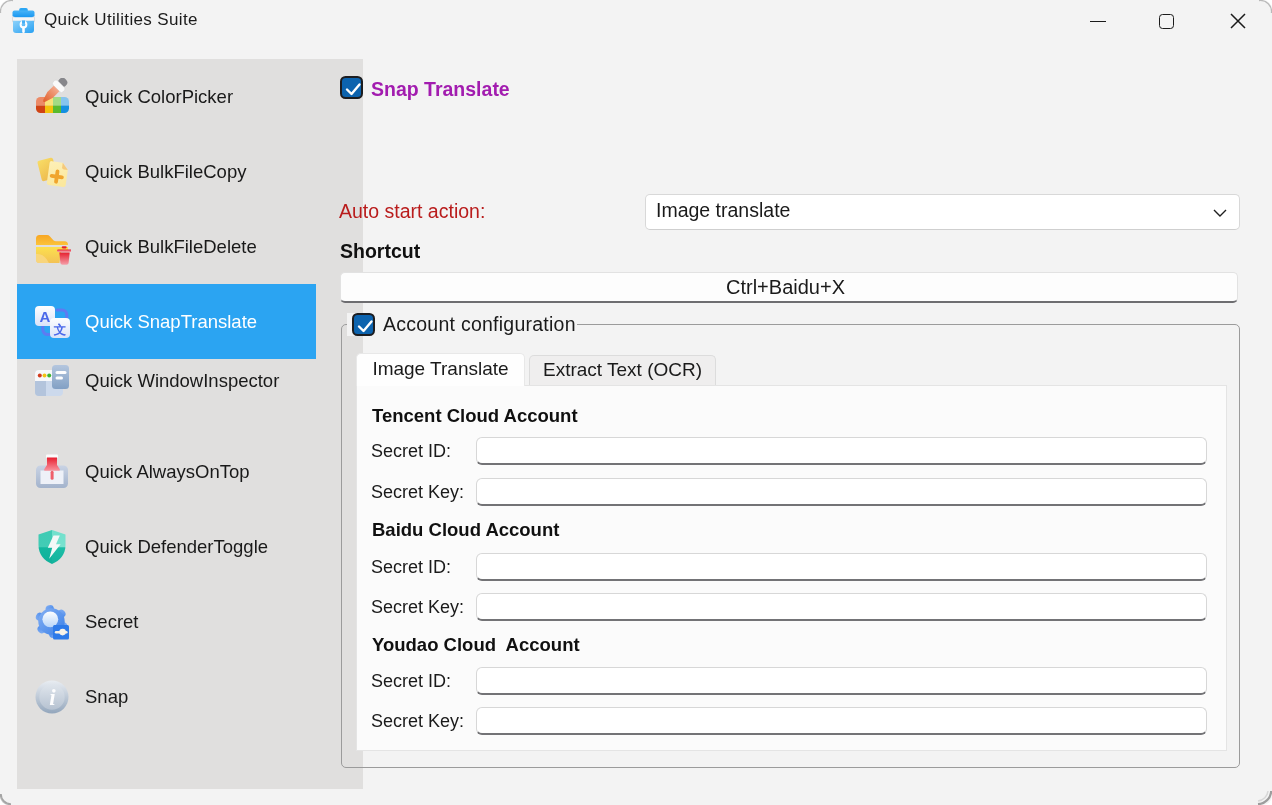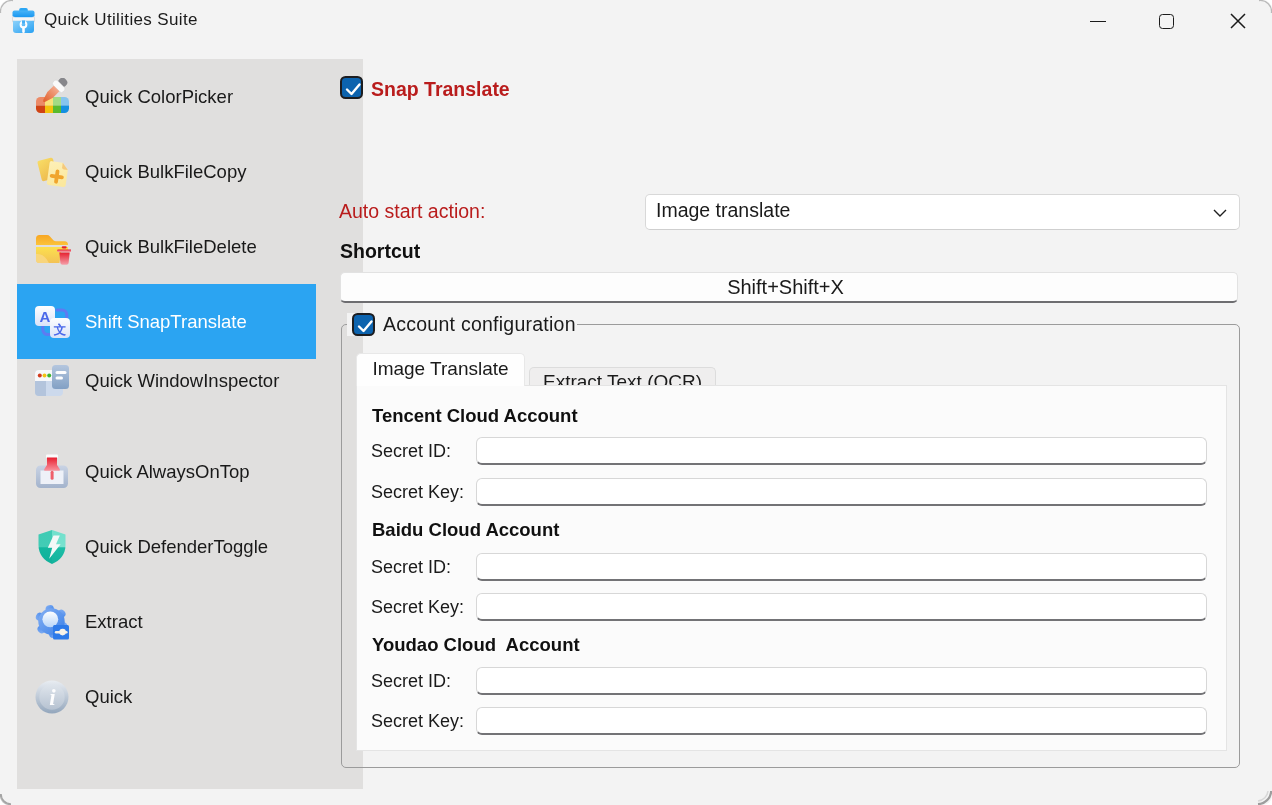--- a/index.html
+++ b/index.html
@@ -16,35 +16,35 @@
 .item { position:absolute; left:0; width:299px; height:75px; }
 .item .label { position:absolute; left:68px; top:50%; transform:translateY(-50%); font-size:18.5px; color:#191919; }
 .item svg { position:absolute; left:16px; top:50%; transform:translateY(-50%); }
 .item.sel { background:#2ba4f2; }
 .item.sel .label { color:#fff; }
 #main { left:340px; top:0; width:932px; height:805px; }
 .mabs { position:absolute; }
 .ckbox { width:23px; height:23px; border-radius:5.5px; background:#0c63ae; border:2px solid #1c1d20; }
 .ckbox svg { position:absolute; left:0; top:0; }
 #ck1 { left:0px; top:76px; }
-#ck1-label { left:31px; top:78px; font-size:19.5px; font-weight:bold; color:#b91c1c; }
+#ck1-label { left:31px; top:78px; font-size:19.5px; font-weight:bold; color:#a21caf; }
 #desc { left:0px; top:113px; width:862px; font-size:19.3px; line-height:24px; color:#1a1a1a; }
 #autolabel { left:-1px; top:199.5px; font-size:19.5px; color:#b91c1c; }
 #combo { left:305px; top:194px; width:595px; height:36px; background:#fff; border:1px solid #d8d8d8; border-bottom-color:#cfcfcf; border-radius:5px; }
 #combo .txt { position:absolute; left:10px; top:3.5px; font-size:19.5px; color:#1a1a1a; }
 #shortcut-label { left:0px; top:240px; font-size:19.5px; font-weight:bold; color:#101010; }
 #shortcut { left:0px; top:272px; width:898px; height:31px; background:#fdfdfd; border:1px solid #e2e2e2; border-bottom:2px solid #6d6d70; border-radius:5px; text-align:center; font-size:20px; color:#1a1a1a; padding-top:2.5px; text-indent:-7px; }
 #group { left:1px; top:313px; width:899px; height:455px; }
 #group .frame { position:absolute; left:0; top:11px; width:899px; height:444px; border:1px solid #9b9b9b; border-radius:5px; }
 #group .legendbg { position:absolute; left:6px; top:0; background:#f3f3f3; height:23px; padding:0 5px; }
 #gck { left:11px; top:0px; }
 #gck-label { left:42px; top:0px; font-size:19.5px; letter-spacing:0.25px; color:#1a1a1a; }
 .tab { position:absolute; font-size:19px; color:#1a1a1a; text-align:center; }
 #tab1 { left:15px; top:40px; width:169px; height:33px; background:#fefefe; border:1px solid #e8e8e8; border-bottom:none; border-radius:5px 5px 0 0; padding-top:4px; z-index:2; }
-#tab2 { left:188px; top:42px; width:187px; height:31px; background:#efeeee; border:1px solid #dcdcdc; border-bottom:none; border-radius:5px 5px 0 0; padding-top:3px;margin-top:12px; }
+#tab2 { left:188px; top:42px; width:187px; height:31px; background:#efeeee; border:1px solid #dcdcdc; border-bottom:none; border-radius:5px 5px 0 0; padding-top:3px; }
 #panel { position:absolute; left:15px; top:72px; width:871px; height:366px; background:#fbfbfb; border:1px solid #e4e4e4;text-align:right; }
 .sechead { position:absolute; left:15px; font-size:18.5px; font-weight:bold; color:#101010; }
 .flabel { position:absolute; left:14px; font-size:18px; color:#1a1a1a; }
 .finput { position:absolute; left:119px; width:731px; height:28px; background:#fff; border:1px solid #d7d7d7; border-bottom:2px solid #737376; border-radius:6px; }
 </style>
 </head>
 <body>
 <div id="win">
   <svg id="titleicon" class="abs" width="23" height="26" viewBox="0 0 23 26">
     <defs>
@@ -159,21 +159,21 @@
               <stop offset="1" stop-color="#d9e2f8"></stop>
             </linearGradient>
         </defs>
         <path d="M24,7 h5 a4.8,4.8 0 0 1 4.8,4.8 v4.2" stroke="#5d7bf2" stroke-width="3" fill="none" stroke-linecap="round"></path>
         <path d="M9.8,21.5 v5.2 a4.8,4.8 0 0 0 4.8,4.8 h4.9" stroke="#5d7bf2" stroke-width="3" fill="none" stroke-linecap="round"></path>
         <rect x="2" y="3" width="20" height="20" rx="4" fill="url(#sqw)"></rect>
         <rect x="17" y="15" width="20" height="20" rx="4" fill="url(#sqw)"></rect>
         <text x="12" y="18.8" font-size="15" font-weight="bold" fill="#4a68ea" text-anchor="middle" font-family="Liberation Sans">A</text>
         <text x="27" y="30.6" font-size="12.5" font-weight="bold" fill="#4a68ea" text-anchor="middle" font-family="Liberation Sans">文</text>
       </svg>
-      <div class="label">Shift SnapTranslate</div>
+      <div class="label">Quick SnapTranslate</div>
       </div>
     <div class="item" style="top:284px">
       <svg width="38" height="38" viewBox="0 0 38 38">
         <defs>
           <linearGradient id="wifront" x1="0" y1="0" x2="0" y2="1">
               <stop offset="0" stop-color="#b4c6de"></stop>
               <stop offset="1" stop-color="#82a0c4"></stop>
             </linearGradient>
         </defs>
         <rect x="2" y="8" width="28" height="26" rx="4" fill="#ccd9ec"></rect>
@@ -261,57 +261,57 @@
           <g transform="rotate(292 18.5 18.5)">
               <rect x="14.3" y="2" width="8.4" height="9" rx="4"></rect>
             </g>
           <circle cx="18.5" cy="18.5" r="13.2"></circle>
         </g>
         <circle cx="17.3" cy="16.3" r="7.9" fill="url(#gc)"></circle>
         <rect x="20" y="22" width="16" height="14.5" rx="1.5" fill="#2d7ae9"></rect>
         <rect x="21.8" y="27.9" width="12.8" height="2.5" rx="1.25" fill="#f5efe3"></rect>
         <circle cx="29.6" cy="29.1" r="3.3" fill="#f8f3e9"></circle>
       </svg>
-      <div class="label">Extract</div>
+      <div class="label">Secret</div>
       </div>
     <div class="item" style="top:600px">
       <svg width="38" height="38" viewBox="0 0 38 38">
         <defs>
           <linearGradient id="ab1" x1="0" y1="0" x2="0" y2="1">
               <stop offset="0" stop-color="#e9edf2"></stop>
               <stop offset="1" stop-color="#93a6bc"></stop>
             </linearGradient>
           <linearGradient id="ab2" x1="0" y1="0" x2="0" y2="1">
               <stop offset="0" stop-color="#dfe5ec"></stop>
               <stop offset="1" stop-color="#b6c2d1"></stop>
             </linearGradient>
         </defs>
         <circle cx="19" cy="19" r="16.5" fill="url(#ab1)"></circle>
         <circle cx="19" cy="19" r="12.7" fill="url(#ab2)"></circle>
         <text x="19.5" y="27" font-size="23" font-style="italic" font-weight="bold" fill="#fdfdfe" text-anchor="middle" font-family="Liberation Serif">i</text>
       </svg>
-      <div class="label">Quick</div>
+      <div class="label">Snap</div>
       </div>
   </div>
   <div id="main" class="abs">
     <div id="ck1" class="mabs ckbox">
         <svg width="23" height="23" viewBox="0 0 23 23">
           <path d="M5,11.5 L9.5,16 L17.5,6.5" stroke="#fff" stroke-width="2.4" fill="none" stroke-linecap="round" stroke-linejoin="round"></path>
         </svg>
       </div>
     <div id="ck1-label" class="mabs">Snap Translate</div>
     <div id="autolabel" class="mabs">Auto start action:</div>
     <div id="combo" class="mabs">
         <span class="txt">Image translate</span>
       <svg style="position:absolute;right:12px;top:13px" width="14" height="10" viewBox="0 0 14 10">
           <path d="M1,2 L7,8 L13,2" stroke="#1f1f1f" stroke-width="1.4" fill="none"></path>
         </svg>
     </div>
     <div id="shortcut-label" class="mabs">Shortcut</div>
-    <div id="shortcut" class="mabs">Shift+Shift+X</div>
+    <div id="shortcut" class="mabs">Ctrl+Baidu+X</div>
     <div id="group" class="mabs">
       <div class="frame"></div>
       <div class="legendbg" style="width:230px"></div>
       <div id="gck" class="mabs ckbox">
           <svg width="23" height="23" viewBox="0 0 23 23">
             <path d="M5,11.5 L9.5,16 L17.5,6.5" stroke="#fff" stroke-width="2.4" fill="none" stroke-linecap="round" stroke-linejoin="round"></path>
           </svg>
         </div>
       <div id="gck-label" class="mabs">Account configuration</div>
       <div id="tab2" class="tab">Extract Text (OCR)</div>

